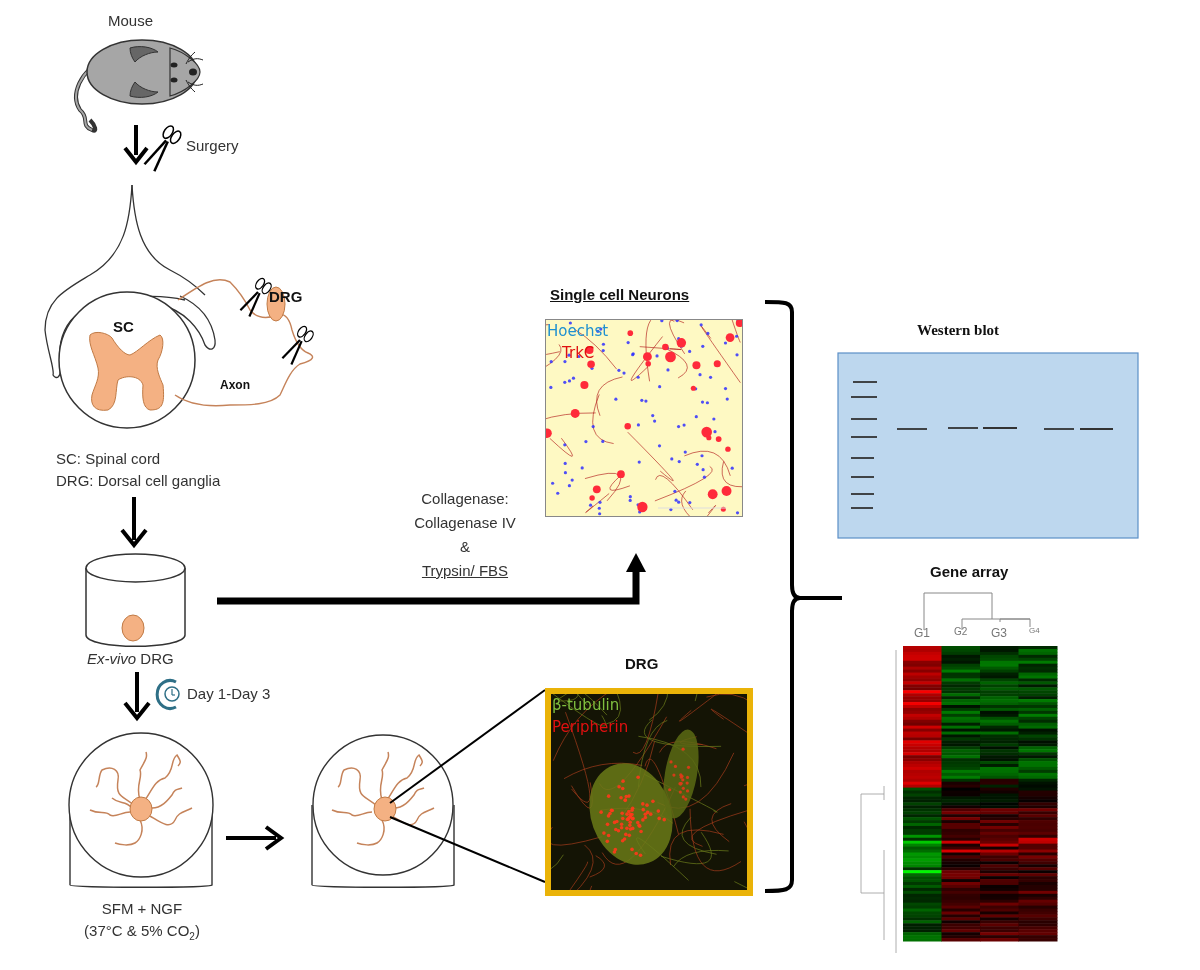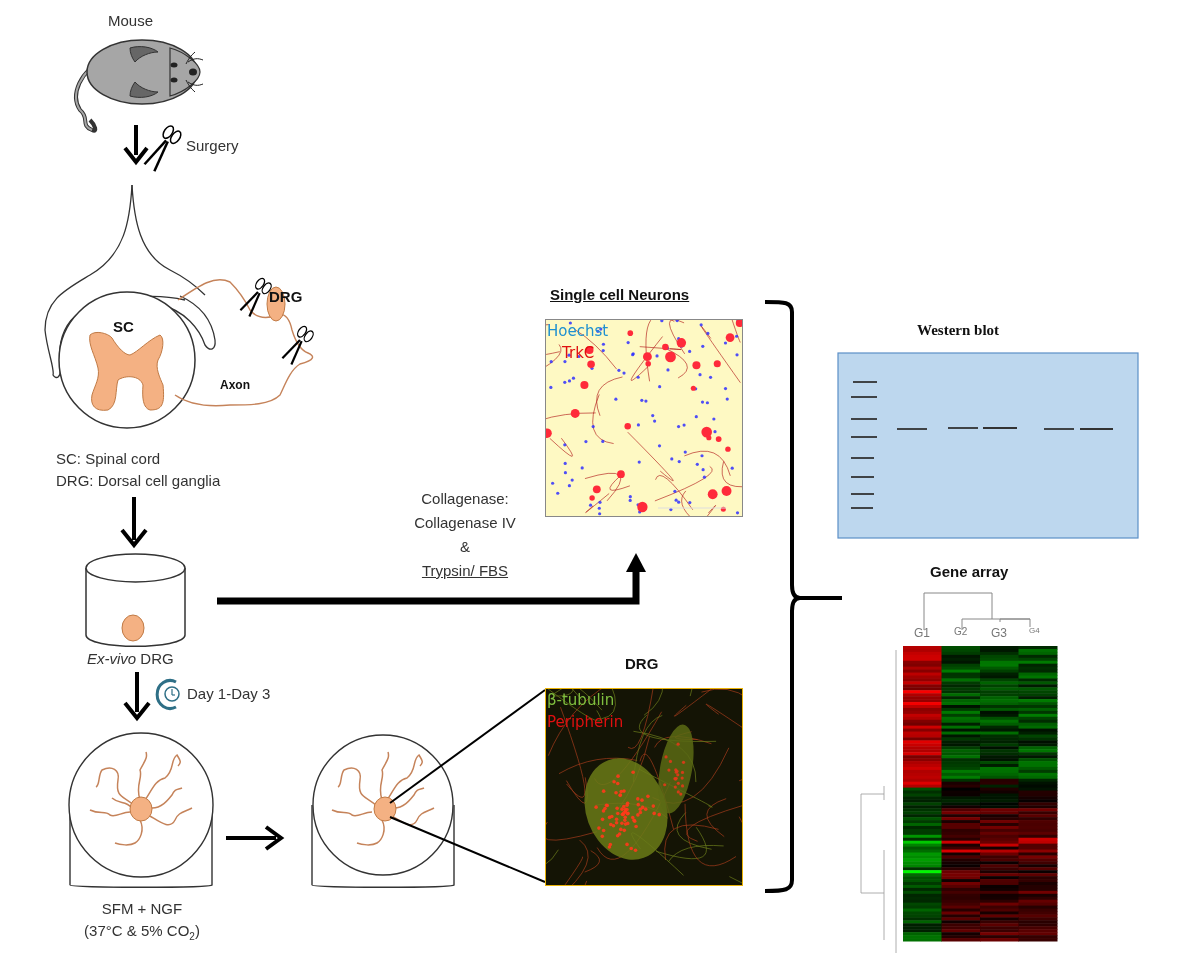--- a/index.html
+++ b/index.html
@@ -750,21 +750,21 @@
       <circle cx="0.9981481481481482" cy="113.1948731138546" r="4.810210905349795" fill="#ff2a3a"></circle>
       <circle cx="124.49881687242798" cy="36.914677640603564" r="5.390342078189301" fill="#ff2a3a"></circle>
       <circle cx="46.101337448559676" cy="177.9585562414266" r="2.713528806584362" fill="#ff2a3a"></circle>
       <circle cx="43.472376543209876" cy="29.9931755829904" r="4.02977109053498" fill="#ff2a3a"></circle>
       <line x1="112" x2="180" y1="188" y2="188" stroke="#ddd" stroke-width="1.2"></line>
     </svg>
   <div class="micro-label" style="left: 1px; top: 2px; color: rgb(30, 144, 208);">Hoechst</div>
   <div class="micro-label" style="left: 1px; top: 24px; color: rgb(224, 16, 16); padding-left: 15px;">TrkC</div>
 </div>
 
-<div class="micro" style="left:545px;top:688px;width:196px;height:196px;background:#141405;border:1px solid #eab308;">
+<div class="micro" style="left:545px;top:688px;width:196px;height:196px;background:#141405;border:6px solid #eab308;">
   <svg id="drg-svg" width="196" height="196">
       <path d="M2.2786008230452675,66.68520233196159 q19.63563100137175,-47.86394032921811 61.79698216735255,-72.45747599451303" stroke="#a03a1a" stroke-width="0.9" fill="none" opacity="0.8"></path>
       <path d="M40.708144718792866,191.87297668038408 q-13.278034979423872,22.128772290809323 65.34910836762688,5.86831275720165" stroke="#a03a1a" stroke-width="0.9" fill="none" opacity="0.8"></path>
       <path d="M49.44530178326475,116.17083333333332 q49.15294924554183,-7.286951303155007 72.31687242798355,13.041838134430733" stroke="#a03a1a" stroke-width="0.9" fill="none" opacity="0.8"></path>
       <path d="M6.107355967078189,5.936796982167352 q43.65697873799725,-25.308641975308642 40.72496570644718,-63.28257887517147" stroke="#6a7a1a" stroke-width="0.9" fill="none" opacity="0.8"></path>
       <path d="M33.496776406035664,150.93629972565157 q25.480967078189295,19.606910150891636 -23.99451303155007,60.84567901234567" stroke="#a03a1a" stroke-width="0.9" fill="none" opacity="0.8"></path>
       <path d="M51.15677297668039,158.56440329218105 q23.945901920438956,41.96587791495199 73.22016460905348,-65.43758573388203" stroke="#a03a1a" stroke-width="0.9" fill="none" opacity="0.8"></path>
       <path d="M145.59351851851852,42.73468792866941 q-35.33093278463649,8.126286008230451 5.949245541838138,7.744170096021946" stroke="#a03a1a" stroke-width="0.9" fill="none" opacity="0.8"></path>
       <path d="M91.1650377229081,71.43480795610425 q-41.54706790123457,-8.146433470507546 -78.15294924554183,13.230452674897123" stroke="#a03a1a" stroke-width="0.9" fill="none" opacity="0.8"></path>
       <path d="M177.63676268861454,156.94871399176955 q-43.15929355281207,-3.4572187928669393 -55.135802469135804,15.712620027434838" stroke="#6a7a1a" stroke-width="0.9" fill="none" opacity="0.8"></path>

